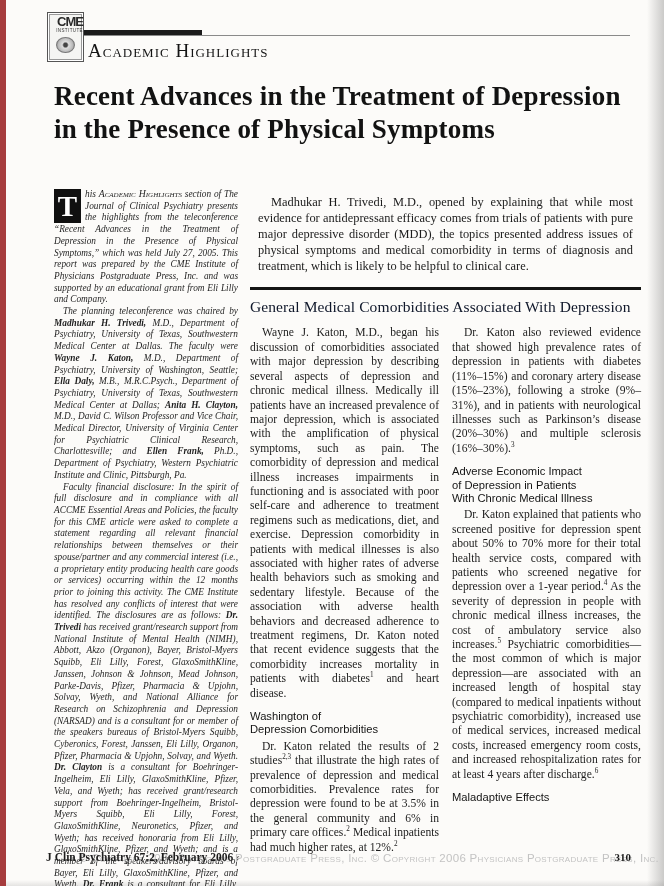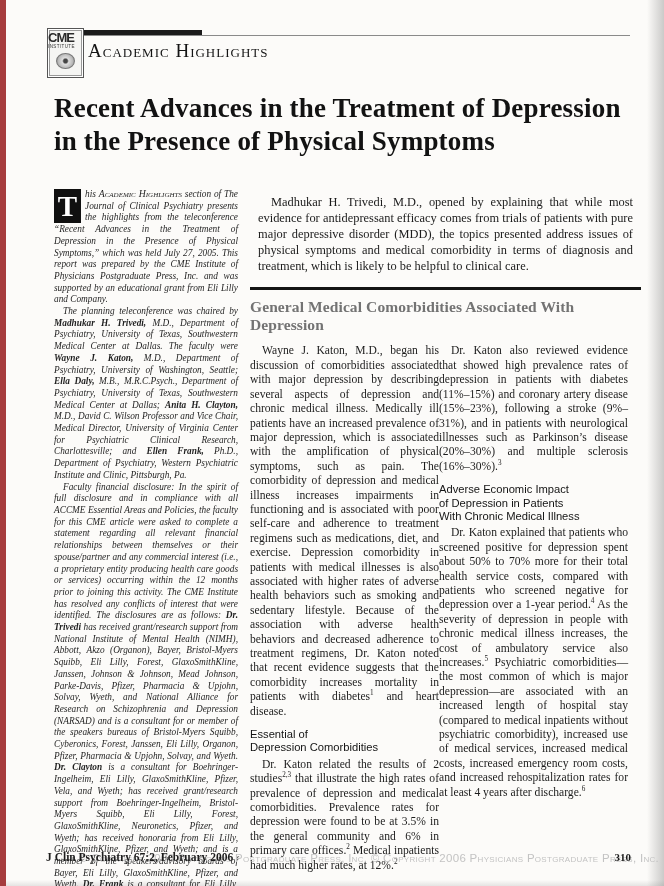--- a/index.html
+++ b/index.html
@@ -5,54 +5,54 @@
   html,body{margin:0;padding:0;background:#ffffff;}
   .page{position:relative;width:664px;height:886px;background:#fcfbf9;overflow:hidden;
         font-family:"Liberation Serif",serif;color:#1d1d1d;}
   .red-strip{position:absolute;left:0;top:0;width:6px;height:886px;background:#a63c3e;}
   .right-shade{position:absolute;right:0;top:0;width:17px;height:886px;
         background:linear-gradient(to right, rgba(120,120,120,0) 0%, rgba(110,110,110,0.35) 100%);}
   .bottom-shade{position:absolute;left:6px;right:0;bottom:0;height:6px;
         background:linear-gradient(to bottom, rgba(120,120,120,0) 0%, rgba(120,120,120,0.18) 100%);}
 
   
-  .logo{position:absolute;left:47px;top:28px;width:35px;height:48px;border:1px solid #555;
-        background:#f5f5f3;box-shadow:inset 0 0 0 1px #fff, inset 0 0 0 2px #999;text-align:left;}
+  .logo{position:absolute;left:47px;top:12px;width:35px;height:48px;border:1px solid #555;
+        background:#f5f5f3;box-shadow:inset 0 0 0 1px #fff, inset 0 0 0 2px #999;text-align:right;}
   .logo-cme{font-family:"Liberation Sans",sans-serif;font-weight:bold;font-size:13px;
         letter-spacing:-1px;color:#2a2a2a;margin-top:3px;line-height:12px;}
   .logo-inst{font-family:"Liberation Sans",sans-serif;font-size:4.5px;letter-spacing:0.4px;
         color:#333;line-height:5px;}
   .logo-disc{width:17px;height:14px;margin:4px auto 0;border-radius:50%;
         background:radial-gradient(circle at 50% 50%, #444 16%, #ddd 30%, #b9b9b9 65%, #6f6f6f 100%);
         border:1px solid #777;}
   .head-bar{position:absolute;left:84px;top:30px;width:118px;height:6px;background:#1b1b1b;}
   .head-rule{position:absolute;left:84px;top:35px;width:546px;height:1px;background:#8a8a8a;}
   .head-label{position:absolute;left:88px;top:40px;font-variant:small-caps;font-size:19px;
         letter-spacing:1px;color:#141414;}
 
-  .title{position:absolute;left:54px;top:92px;width:580px;margin:0;font-weight:bold;
+  .title{position:absolute;left:54px;top:80px;width:580px;margin:0;font-weight:bold;
         font-size:27px;line-height:33px;color:#121212;white-space:pre-line;letter-spacing:0.2px;}
 
   
   .sidebar{position:absolute;left:54px;top:188px;width:184px;font-style:italic;
         font-size:9.3px;line-height:11.7px;text-align:justify;color:#1f1f1f;}
   .sb-p{margin:0;}
   .sb-p.indent{text-indent:9px;}
   .dropcap{float:left;width:27px;height:34px;background:#101010;color:#fff;font-style:normal;
         font-weight:bold;font-size:29px;line-height:34px;text-align:center;margin:1px 4px 0 0;}
   .b{font-weight:bold;}
   .sc{font-variant:small-caps;font-size:1.05em;}
 
   
   .main{position:absolute;left:250px;top:186px;width:391px;}
   .intro{margin:8px;font-size:12.4px;line-height:16.1px;text-align:justify;text-indent:13px;
         hyphens:auto;color:#1b1b1b;}
   .rule{height:3px;background:#141414;margin-top:13px;}
-  .sec-title{margin:8px 0 10px 0;font-size:15.5px;font-weight:bold;color:#737373;letter-spacing:0.1px;}
-  .cols{display:flex;}
+  .sec-title{margin:8px 0 10px 0;font-size:15.5px;font-weight:normal;color:#0f172a;letter-spacing:0.1px;}
+  .cols{display:flex;gap:13px;}
   .col{width:189px;}
   .bp{margin:0;font-size:11.6px;line-height:14.4px;text-align:justify;hyphens:auto;color:#1c1c1c;}
   .bp.indent{text-indent:12px;}
   .subhead{margin:9px 0 3px 0;font-family:"Liberation Sans",sans-serif;font-size:11.2px;
         line-height:13.4px;font-weight:normal;white-space:pre-line;color:#141414;}
   sup{font-size:0.62em;line-height:0;vertical-align:super;}
 
   
   .watermark{position:absolute;left:55px;top:852px;width:585px;overflow:hidden;white-space:nowrap;
         font-family:"Liberation Sans",sans-serif;font-variant:small-caps;font-size:11.5px;
@@ -89,30 +89,31 @@
 
   </aside>
 
   <main class="main">
     <p class="intro">Madhukar H. Trivedi, M.D., opened by explaining that while most evidence for antidepressant efficacy comes from trials of patients with pure major depressive disorder (MDD), the topics presented address issues of physical symptoms and medical comorbidity in terms of diagnosis and treatment, which is likely to be helpful to clinical care.</p>
     <div class="rule"></div>
     <h2 class="sec-title">General Medical Comorbidities Associated With Depression</h2>
     <div class="cols">
       <div class="col">
         <p class="bp indent"><span>Wayne J. Katon, M.D., began his discussion of comorbidities associated with major depression by describing several aspects of depression and chronic medical illness. Medically ill patients have an increased prevalence of major depression, which is associated with the amplification of physical symptoms, such as pain. The comorbidity of depression and medical illness increases impairments in functioning and is associated with poor self-care and adherence to treatment regimens such as medications, diet, and exercise. Depression comorbidity in patients with medical illnesses is also associated with higher rates of adverse health behaviors such as smoking and sedentary lifestyle. Because of the association with adverse health behaviors and decreased adherence to treatment regimens, Dr. Katon noted that recent evidence suggests that the comorbidity increases mortality in patients with diabetes</span><sup>1</sup><span> and heart disease.</span></p>
-        <h3 class="subhead">Essential of
+        <h3 class="subhead">Washington of
 Depression Comorbidities</h3>
         <p class="bp indent"><span>Dr. Katon related the results of 2 studies</span><sup>2,3</sup><span> that illustrate the high rates of prevalence of depression and medical comorbidities. Prevalence rates for depression were found to be at 3.5% in the general community and 6% in primary care offices.</span><sup>2</sup><span> Medical inpatients had much higher rates, at 12%.</span><sup>2</sup></p>
       </div>
       <div class="col">
         <p class="bp indent"><span>Dr. Katon also reviewed evidence that showed high prevalence rates of depression in patients with diabetes (11%–15%) and coronary artery disease (15%–23%), following a stroke (9%–31%), and in patients with neurological illnesses such as Parkinson’s disease (20%–30%) and multiple sclerosis (16%–30%).</span><sup>3</sup></p>
         <h3 class="subhead">Adverse Economic Impact
 of Depression in Patients
 With Chronic Medical Illness</h3>
         <p class="bp indent"><span>Dr. Katon explained that patients who screened positive for depression spent about 50% to 70% more for their total health service costs, compared with patients who screened negative for depression over a 1-year period.</span><sup>4</sup><span> As the severity of depression in people with chronic medical illness increases, the cost of ambulatory service also increases.</span><sup>5</sup><span> Psychiatric comorbidities—the most common of which is major depression—are associated with an increased length of hospital stay (compared to medical inpatients without psychiatric comorbidity), increased use of medical services, increased medical costs, increased emergency room costs, and increased rehospitalization rates for at least 4 years after discharge.</span><sup>6</sup></p>
+        <h3 class="subhead">Maladaptive Effects</h3>
       </div>
     </div>
   </main>
 
   <footer>
     <div class="watermark">© Copyright 2006 Physicians Postgraduate Press, Inc. © Copyright 2006 Physicians Postgraduate Press, Inc.</div>
     <div class="journal">J Clin Psychiatry 67:2, February 2006</div>
     <div class="pagenum">310</div>
   </footer>
 </div>

